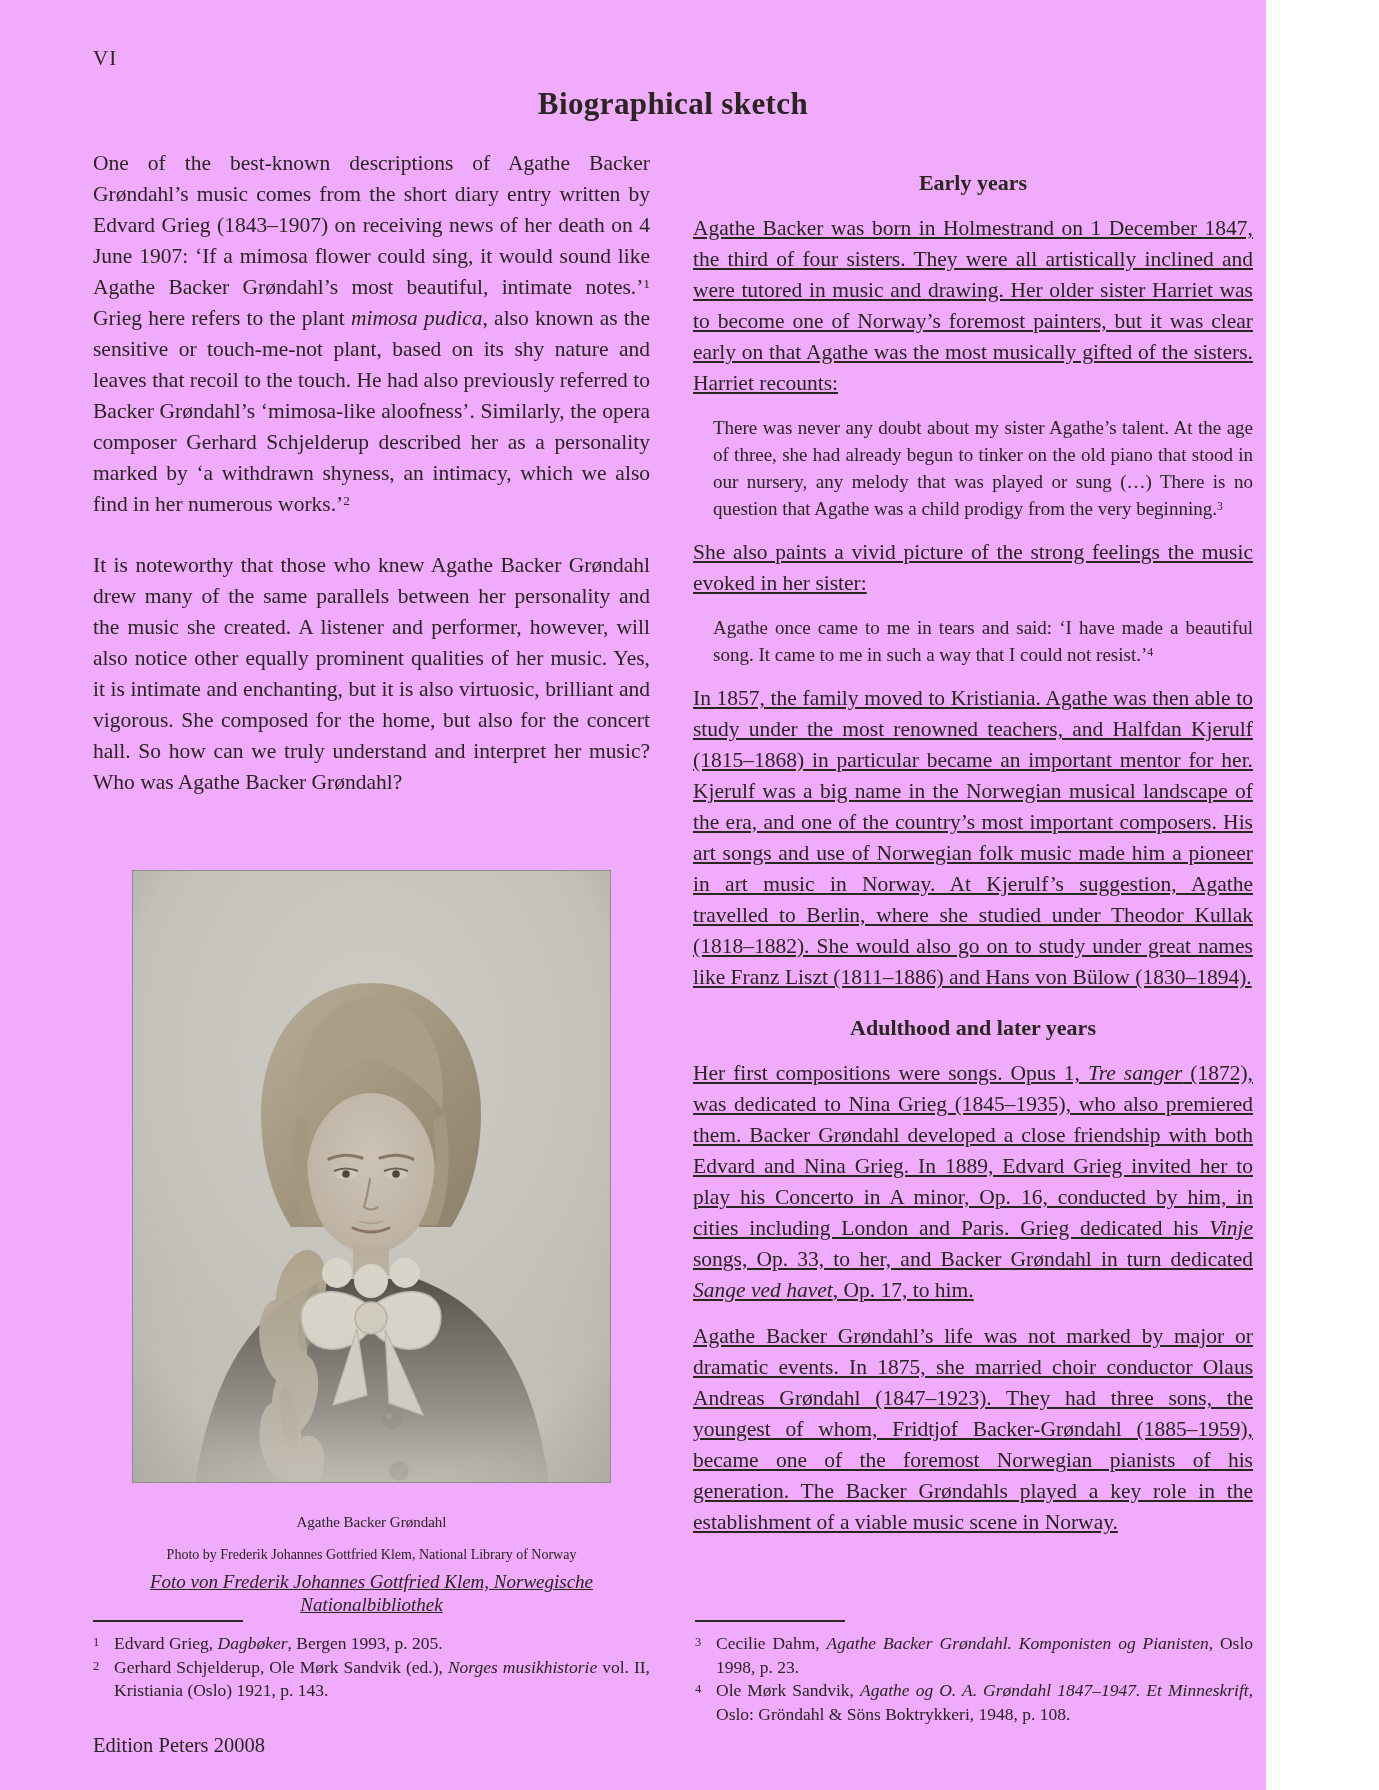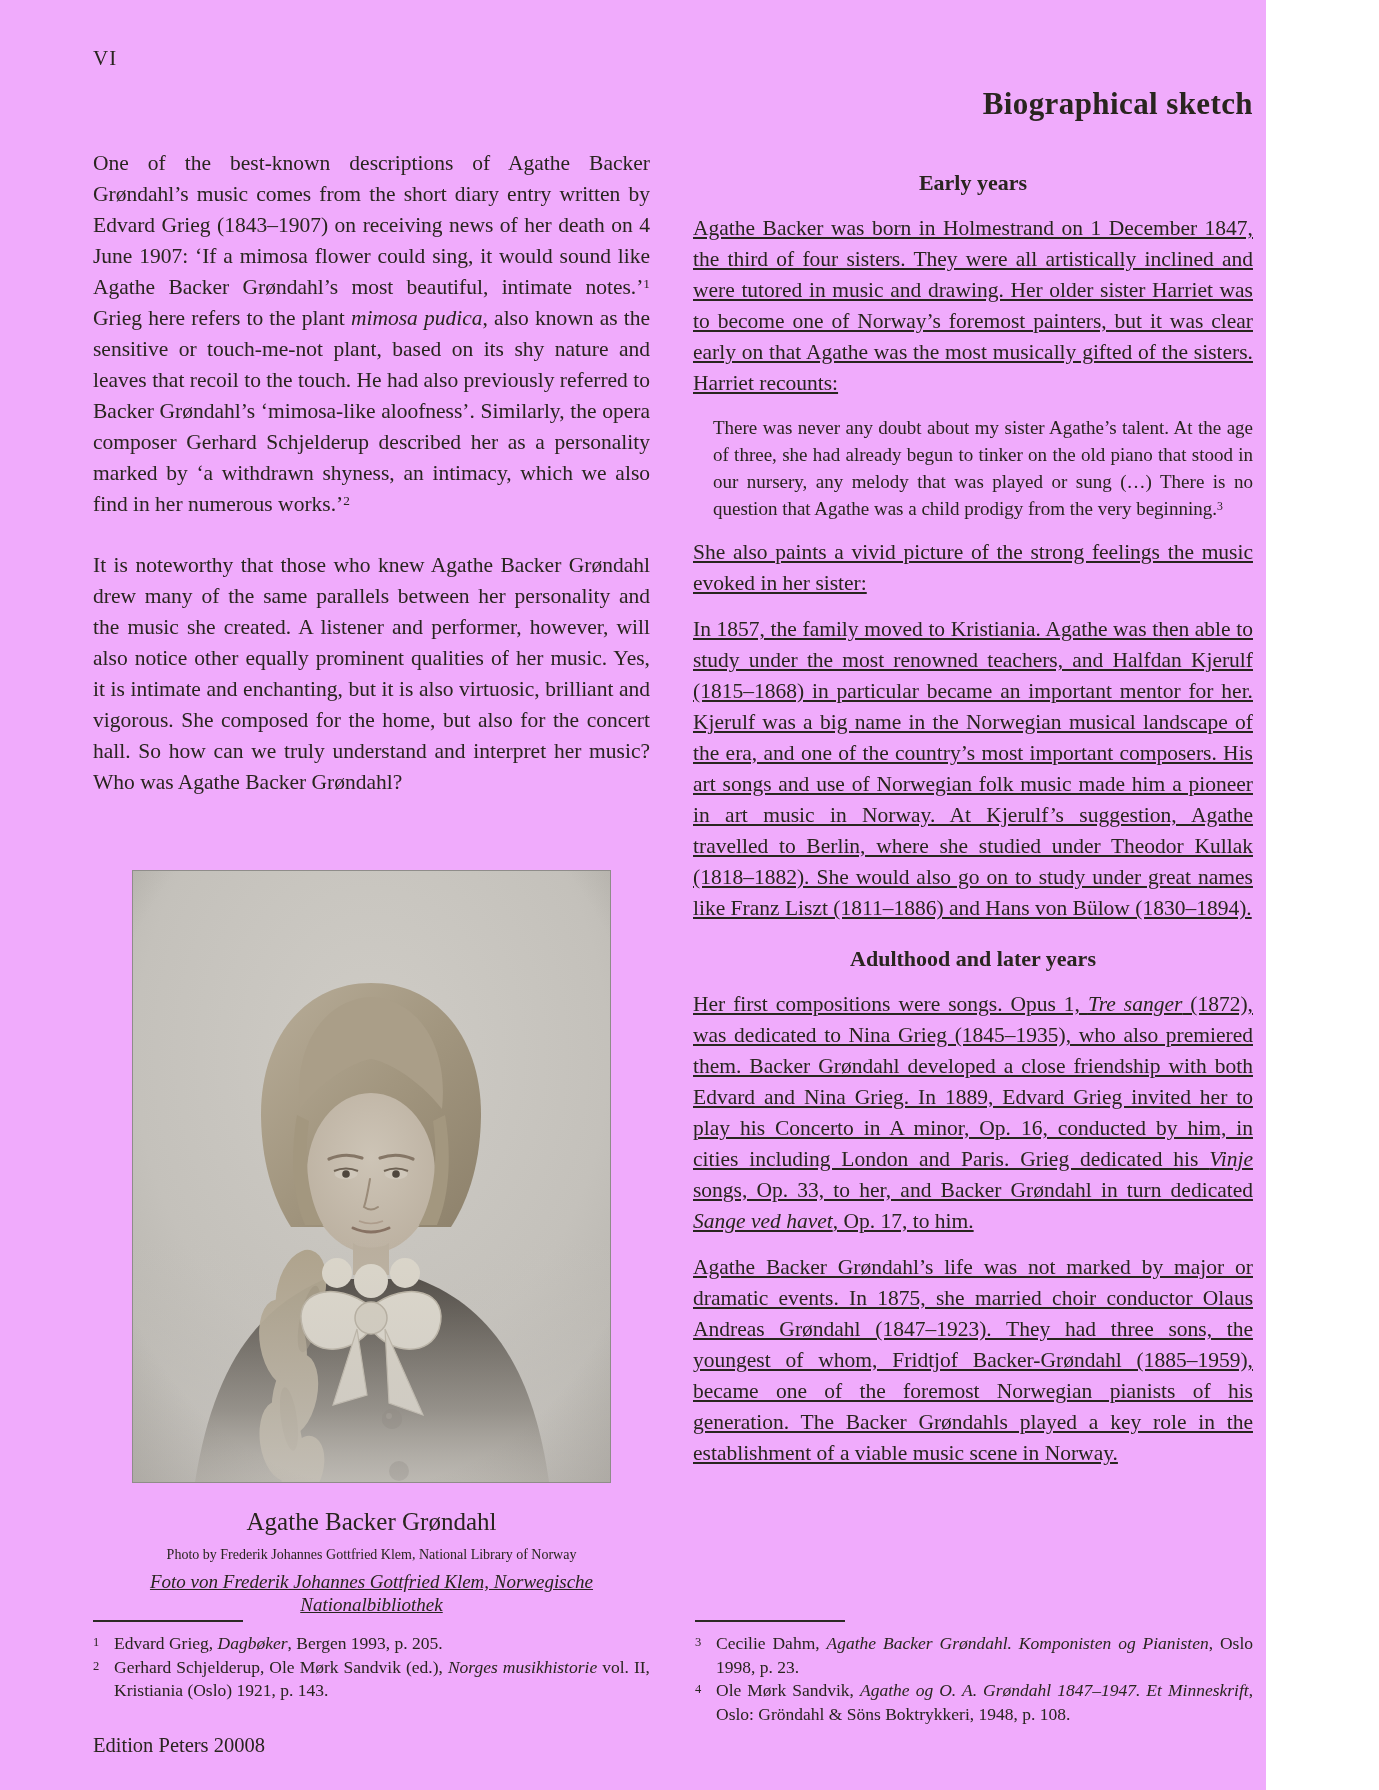--- a/index.html
+++ b/index.html
@@ -12,21 +12,21 @@
     color:#29251f;
     overflow:hidden;
     padding-left:28px;
   }
   .page-number {
     position:absolute; left:93px; top:46px;
     font-size:21px; letter-spacing:1px;
   }
   .page-title {
     position:absolute; left:93px; top:86px; width:1160px;
-    text-align:right; font-size:31px; letter-spacing:.4px;
+    text-align:center; font-size:31px; letter-spacing:.4px;
   }
   .col { position:absolute; top:148px; }
   .col-left  { left:93px;  width:557px; }
   .col-right { left:693px; width:560px; }
   .body-p {
     font-size:21.5px; line-height:31px;
     text-align:justify;
   }
   .col-left .body-p { margin-bottom:30px; }
   .col-right .body-p { margin-bottom:15px;text-decoration:underline; }
@@ -45,21 +45,21 @@
     position:relative; vertical-align:baseline; top:-.45em;
   }
   figure { position:absolute; left:93px; top:870px; width:557px; }
   .photo-frame {
     width:479px; height:613px;
     margin:0 auto 27px auto;
     border:1px solid #8f8d8a;
     background:#c3c0bb;
   }
   .photo-frame svg { display:block; width:100%; height:100%; }
-  .caption-name   { text-align:center; font-size:25px; line-height:24px; }
+  .caption-name   { text-align:center; font-size:15px; line-height:24px; }
   .caption-credit { text-align:center; font-size:14px; line-height:24px; margin-top:9px; }
   .caption-credit-de { text-align:center; font-style:italic; font-size:19px; line-height:23px; margin-top:3px;text-decoration:underline; }
   .footnotes { position:absolute; top:1620px; }
   .footnotes.fn-left  { left:93px;  width:557px; }
   .footnotes.fn-right { left:695px; width:558px; }
   .fn-rule { width:150px; border-top:2px solid #2c2925; margin-bottom:10px; }
   .fn-item { display:flex; font-size:17.5px; line-height:23.5px; }
   .fn-marker { width:21px; flex:none; font-size:12.5px; position:relative; top:-1px; }
   .fn-text { flex:1; text-align:justify; }
   .publisher {
@@ -185,20 +185,21 @@
       <div class="caption-credit">Photo by Frederik Johannes Gottfried Klem, National Library of Norway</div>
       <div class="caption-credit-de">Foto von Frederik Johannes Gottfried Klem, Norwegische Nationalbibliothek</div>
     </figcaption>
   </figure>
 
   <div class="col col-right">
     <h3 class="section-heading first">Early years</h3>
     <p class="body-p"><span>Agathe Backer was born in Holmestrand on 1 December 1847, the third of four sisters. They were all artistically inclined and were tutored in music and drawing. Her older sister Harriet was to become one of Norway’s foremost painters, but it was clear early on that Agathe was the most musically gifted of the sisters. Harriet recounts:</span></p>
     <p class="quote-p"><span>There was never any doubt about my sister Agathe’s talent. At the age of three, she had already begun to tinker on the old piano that stood in our nursery, any melody that was played or sung (…) There is no question that Agathe was a child prodigy from the very beginning.</span><sup>3</sup></p>
     <p class="body-p"><span>She also paints a vivid picture of the strong feelings the music evoked in her sister:</span></p>
+    <p class="quote-p"><span>Agathe once came to me in tears and said: ‘I have made a beautiful song. It came to me in such a way that I could not resist.’</span><sup>4</sup></p>
     <p class="body-p"><span>In 1857, the family moved to Kristiania. Agathe was then able to study under the most renowned teachers, and Halfdan Kjerulf (1815–1868) in particular became an important mentor for her. Kjerulf was a big name in the Norwegian musical landscape of the era, and one of the country’s most important composers. His art songs and use of Norwegian folk music made him a pioneer in art music in Norway. At Kjerulf’s suggestion, Agathe travelled to Berlin, where she studied under Theodor Kullak (1818–1882). She would also go on to study under great names like Franz Liszt (1811–1886) and Hans von Bülow (1830–1894).</span></p>
     <h3 class="section-heading">Adulthood and later years</h3>
     <p class="body-p"><span>Her first compositions were songs. Opus 1, </span><i>Tre sanger</i><span> (1872), was dedicated to Nina Grieg (1845–1935), who also premiered them. Backer Grøndahl developed a close friendship with both Edvard and Nina Grieg. In 1889, Edvard Grieg invited her to play his Concerto in A minor, Op. 16, conducted by him, in cities including London and Paris. Grieg dedicated his </span><i>Vinje</i><span> songs, Op. 33, to her, and Backer Grøndahl in turn dedicated </span><i>Sange ved havet</i><span>, Op. 17, to him.</span></p>
     <p class="body-p"><span>Agathe Backer Grøndahl’s life was not marked by major or dramatic events. In 1875, she married choir conductor Olaus Andreas Grøndahl (1847–1923). They had three sons, the youngest of whom, Fridtjof Backer-Grøndahl (1885–1959), became one of the foremost Norwegian pianists of his generation. The Backer Grøndahls played a key role in the establishment of a viable music scene in Norway.</span></p>
   </div>
 
   <div class="footnotes fn-left">
     <div class="fn-rule"></div>
     <div class="fn-item">
       <span class="fn-marker">1</span>

